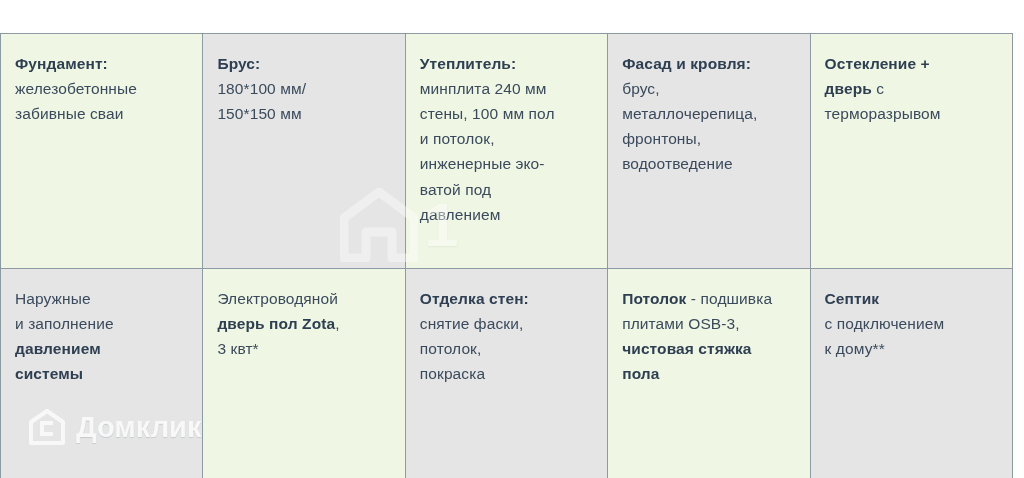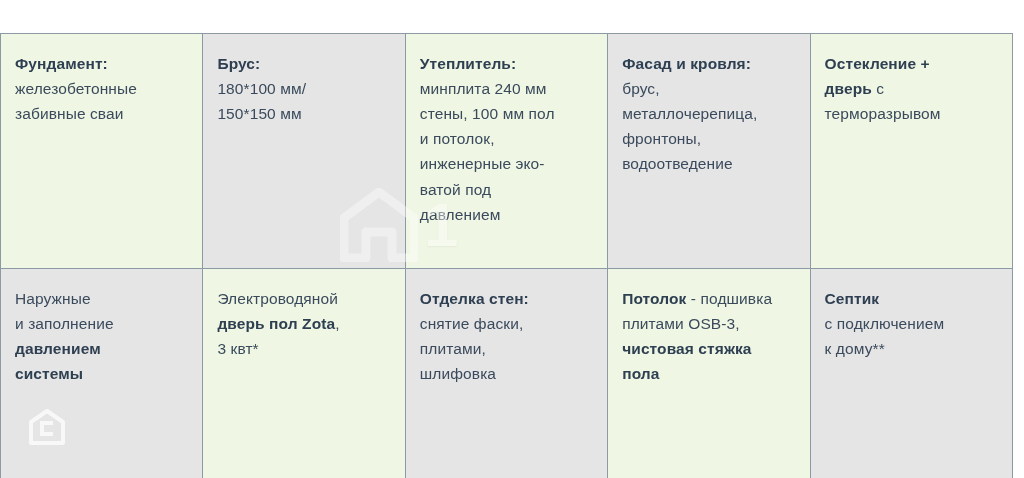--- a/index.html
+++ b/index.html
@@ -155,22 +155,22 @@
         <div class="cell-inner">
           <span class="line">Электроводяной</span>
           <span class="line"><b>дверь пол Zota</b><span>,</span></span>
           <span class="line">3 квт*</span>
         </div>
       </td>
       <td class="white">
         <div class="cell-inner">
           <span class="line"><b>Отделка стен:</b></span>
           <span class="line">снятие фаски,</span>
-          <span class="line">плитами,</span>
-          <span class="line">шлифовка</span>
+          <span class="line">потолок,</span>
+          <span class="line">покраска</span>
         </div>
       </td>
       <td class="green">
         <div class="cell-inner">
           <span class="line"><b>Потолок</b><span> - подшивка</span></span>
           <span class="line">плитами OSB-3,</span>
           <span class="line"><b>чистовая стяжка</b></span>
           <span class="line"><b>пола</b></span>
         </div>
       </td>
@@ -194,13 +194,14 @@
   <span class="wm-mark">1</span>
 </div>
 
 <div class="wm" id="wm-domclick">
   <span>
     <svg class="house-svg" width="38" height="38" viewBox="0 0 38 38" aria-hidden="true">
       <path d="M19 3 L35 14 L35 35 L3 35 L3 14 Z" fill="none" stroke="#ffffff" stroke-width="4" stroke-linejoin="round"></path>
       <path d="M25 15 L14 15 L14 26 L25 26" fill="none" stroke="#ffffff" stroke-width="4" stroke-linecap="butt"></path>
     </svg>
   </span>
+  <span class="dk-text">Домклик</span>
 </div>
 
 </body></html>

